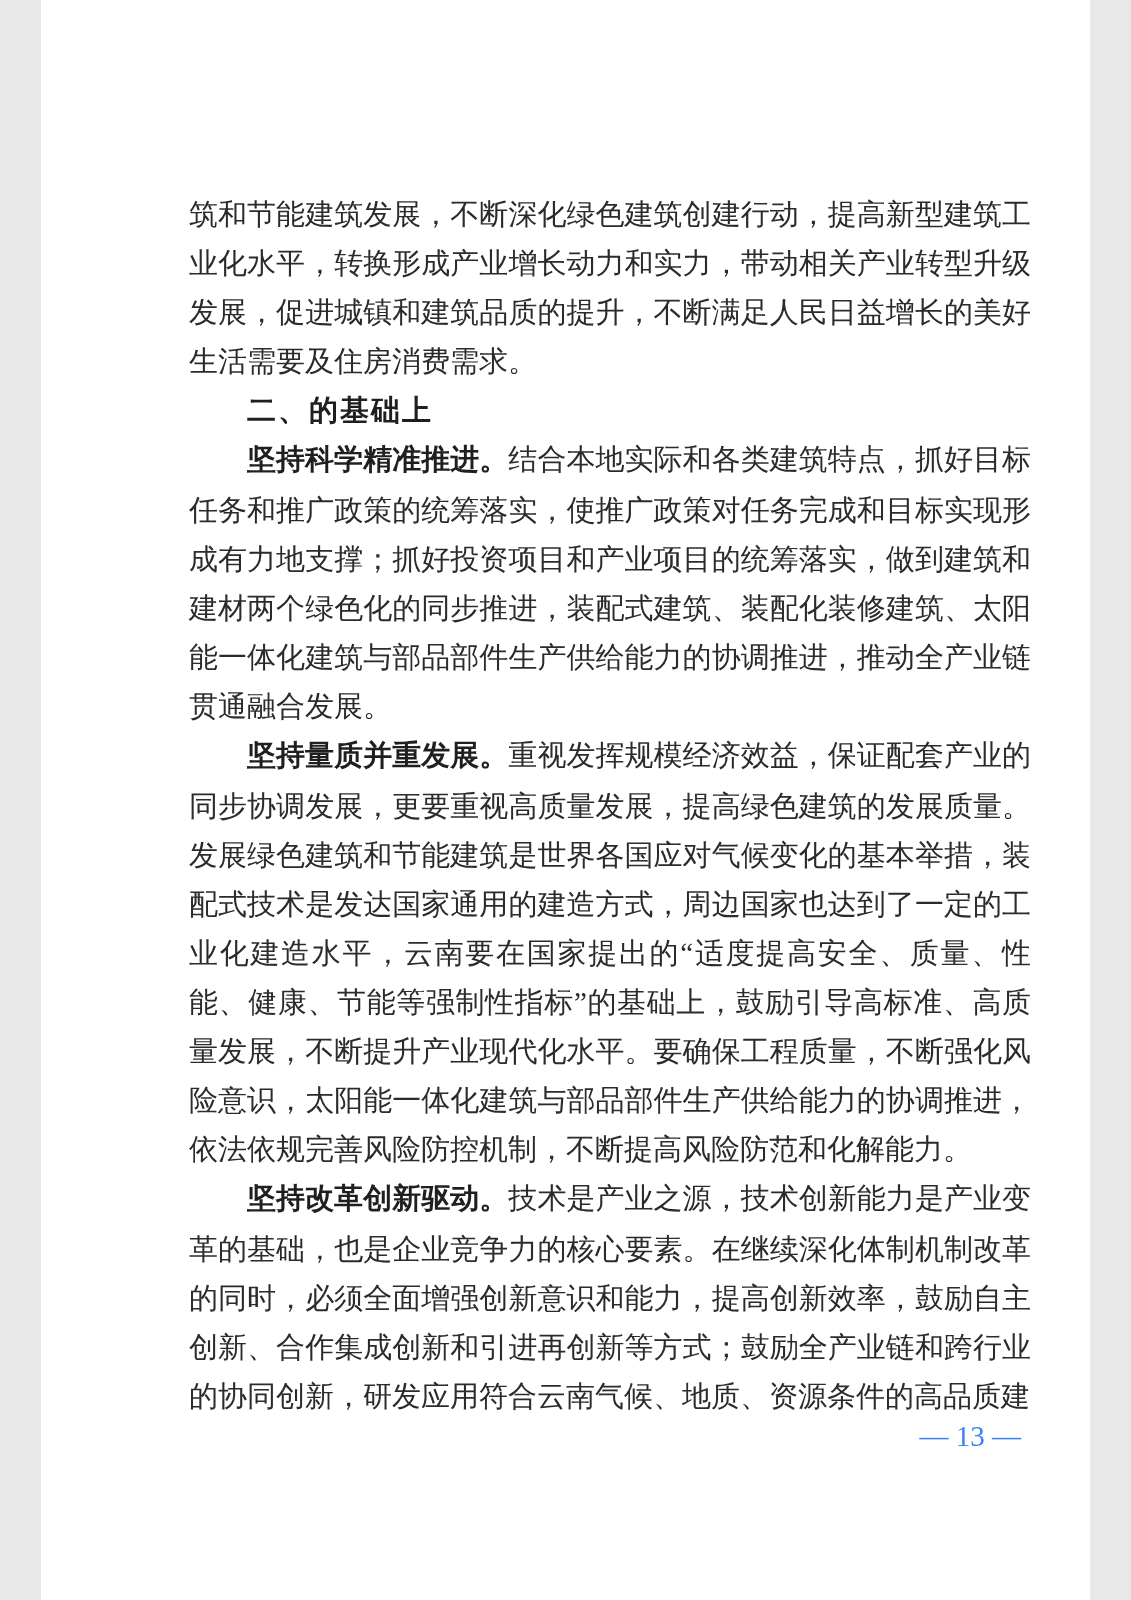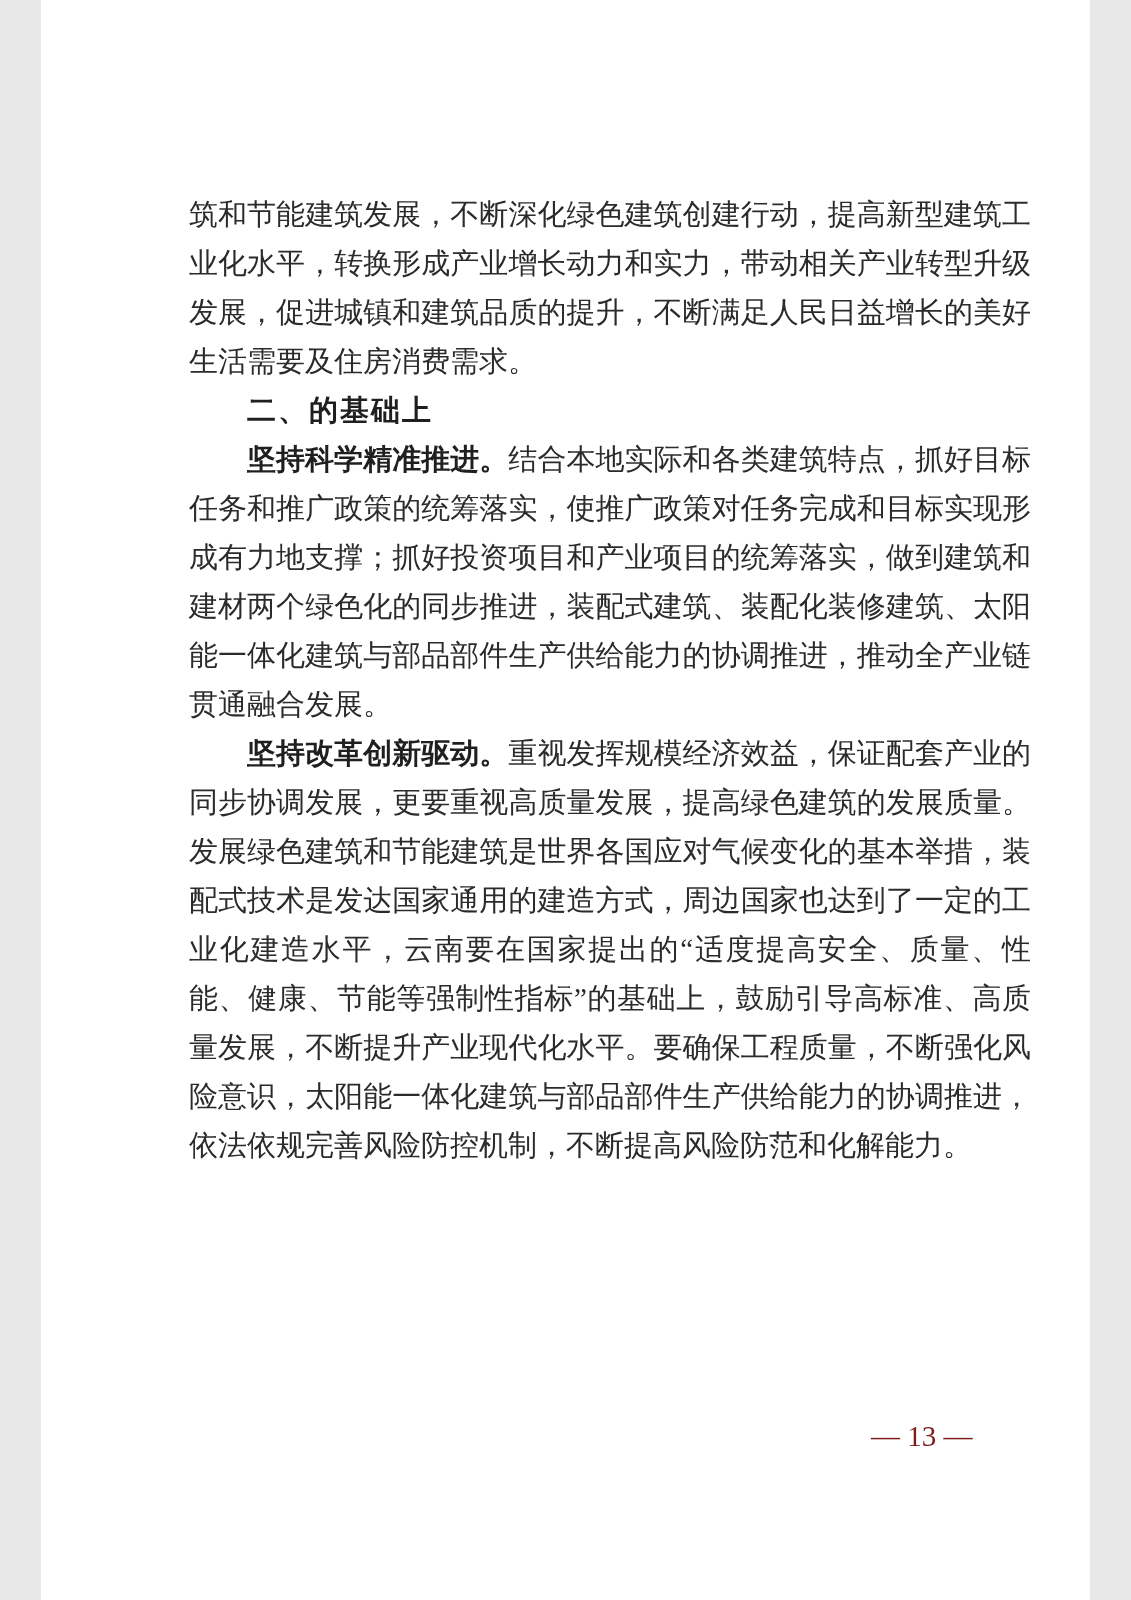--- a/index.html
+++ b/index.html
@@ -36,41 +36,42 @@
     text-indent: 58px;
   }
   .para.heading {
     font-family: "Liberation Sans", "DejaVu Sans", sans-serif;
     font-weight: bold;
     text-indent: 58px;
     letter-spacing: 2px;
     color: #1f1f1f;
   }
   .lead {
-    font-family: Liberation Sans, sans-serif;
+    font-family: Liberation Mono, monospace;
     font-weight: bold;
     color: #1f1f1f;
   }
   .page-footer {
     position: absolute;
     left: 830px;
     top: 1416px;
     width: 150px;
     font-size: 29px;
     line-height: 40px;
-    color: #7f1d1d;
-    text-align: left;
+    color: #3b82f6;
+    text-align: right;
     white-space: nowrap;
     font-family: "Liberation Serif", serif;
   }
 </style>
 </head>
 <body>
 
 <div class="page">
   <div class="doc-body" id="doc-body">
       <div class="para body"><span>筑和节能建筑发展，不断深化绿色建筑创建行动，提高新型建筑工业化水平，转换形成产业增长动力和实力，带动相关产业转型升级发展，促进城镇和建筑品质的提升，不断满足人民日益增长的美好生活需要及住房消费需求。</span></div>
       <div class="para heading">二、的基础上</div>
       <div class="para body indent"><span class="lead">坚持科学精准推进。</span><span>结合本地实际和各类建筑特点，抓好目标任务和推广政策的统筹落实，使推广政策对任务完成和目标实现形成有力地支撑；抓好投资项目和产业项目的统筹落实，做到建筑和建材两个绿色化的同步推进，装配式建筑、装配化装修建筑、太阳能一体化建筑与部品部件生产供给能力的协调推进，推动全产业链贯通融合发展。</span></div>
-      <div class="para body indent"><span class="lead">坚持改革创新驱动。</span><span>重视发挥规模经济效益，保证配套产业的同步协调发展，更要重视高质量发展，提高绿色建筑的发展质量。发展绿色建筑和节能建筑是世界各国应对气候变化的基本举措，装配式技术是发达国家通用的建造方式，周边国家也达到了一定的工业化建造水平，云南要在国家提出的“适度提高安全、质量、性能、健康、节能等强制性指标”的基础上，鼓励引导高标准、高质量发展，不断提升产业现代化水平。要确保工程质量，不断强化风险意识，太阳能一体化建筑与部品部件生产供给能力的协调推进，依法依规完善风险防控机制，不断提高风险防范和化解能力。</span></div>
+      <div class="para body indent"><span class="lead">坚持量质并重发展。</span><span>重视发挥规模经济效益，保证配套产业的同步协调发展，更要重视高质量发展，提高绿色建筑的发展质量。发展绿色建筑和节能建筑是世界各国应对气候变化的基本举措，装配式技术是发达国家通用的建造方式，周边国家也达到了一定的工业化建造水平，云南要在国家提出的“适度提高安全、质量、性能、健康、节能等强制性指标”的基础上，鼓励引导高标准、高质量发展，不断提升产业现代化水平。要确保工程质量，不断强化风险意识，太阳能一体化建筑与部品部件生产供给能力的协调推进，依法依规完善风险防控机制，不断提高风险防范和化解能力。</span></div>
+      <div class="para body indent"><span class="lead">坚持改革创新驱动。</span><span>技术是产业之源，技术创新能力是产业变革的基础，也是企业竞争力的核心要素。在继续深化体制机制改革的同时，必须全面增强创新意识和能力，提高创新效率，鼓励自主创新、合作集成创新和引进再创新等方式；鼓励全产业链和跨行业的协同创新，研发应用符合云南气候、地质、资源条件的高品质建</span></div>
     </div>
   <div class="page-footer">— 13 —</div>
 </div>
 
 </body></html>

